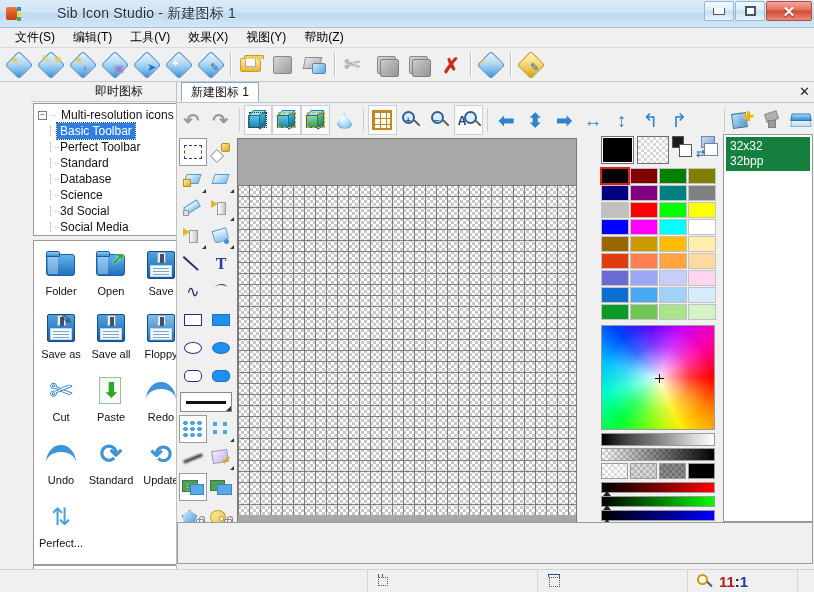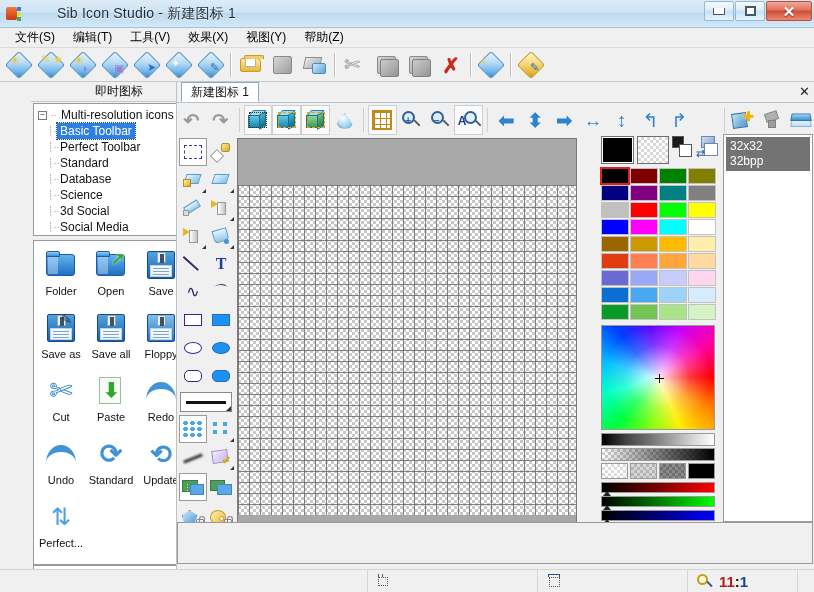--- a/index.html
+++ b/index.html
@@ -456,21 +456,21 @@
   .chanrow { margin:3px 2px 0 2px; width:114px; height:11px; border:1px solid #9a9a9a; position:relative;}
   .chanrow.r { background: linear-gradient(to right, #000 0%, #7a0000 50%, #ff0000 100%);}
   .chanrow.g { background: linear-gradient(to right, #000 0%, #007a00 50%, #00ff00 100%);}
   .chanrow.b { background: linear-gradient(to right, #000 0%, #00007a 50%, #0000ff 100%);}
   .chanrow .slid { position:absolute; left:1px; bottom:-4px; width:0; height:0;
     border-left:4px solid transparent; border-right:4px solid transparent; border-bottom:5px solid #222;}
 
   
   .fmtpanel { position:absolute; left:546px; top:52px; width:90px; height:388px;
      background:#fff; border:1px solid #9a9a9a; }
-  .fmtitem { margin:2px; padding:2px 4px; background:#737373; color:#fff; font-size:12px; line-height:15px;}
+  .fmtitem { margin:2px; padding:2px 4px; background:#15803d; color:#fff; font-size:12px; line-height:15px;}
   .previewpanel { position:absolute; left:0px; top:440px; width:636px; height:42px;
      background:#f0f0f0; border:1px solid #9a9a9a; }
 
   
   .statusbar {
     position:absolute; left:0; top:569px; width:814px; height:23px;
     background:#f0f0f0; border-top:1px solid #d3d3d3;
     display:flex; align-items:center;
   }
   .sb-cell { height:23px; display:flex; align-items:center; padding:0 8px;

